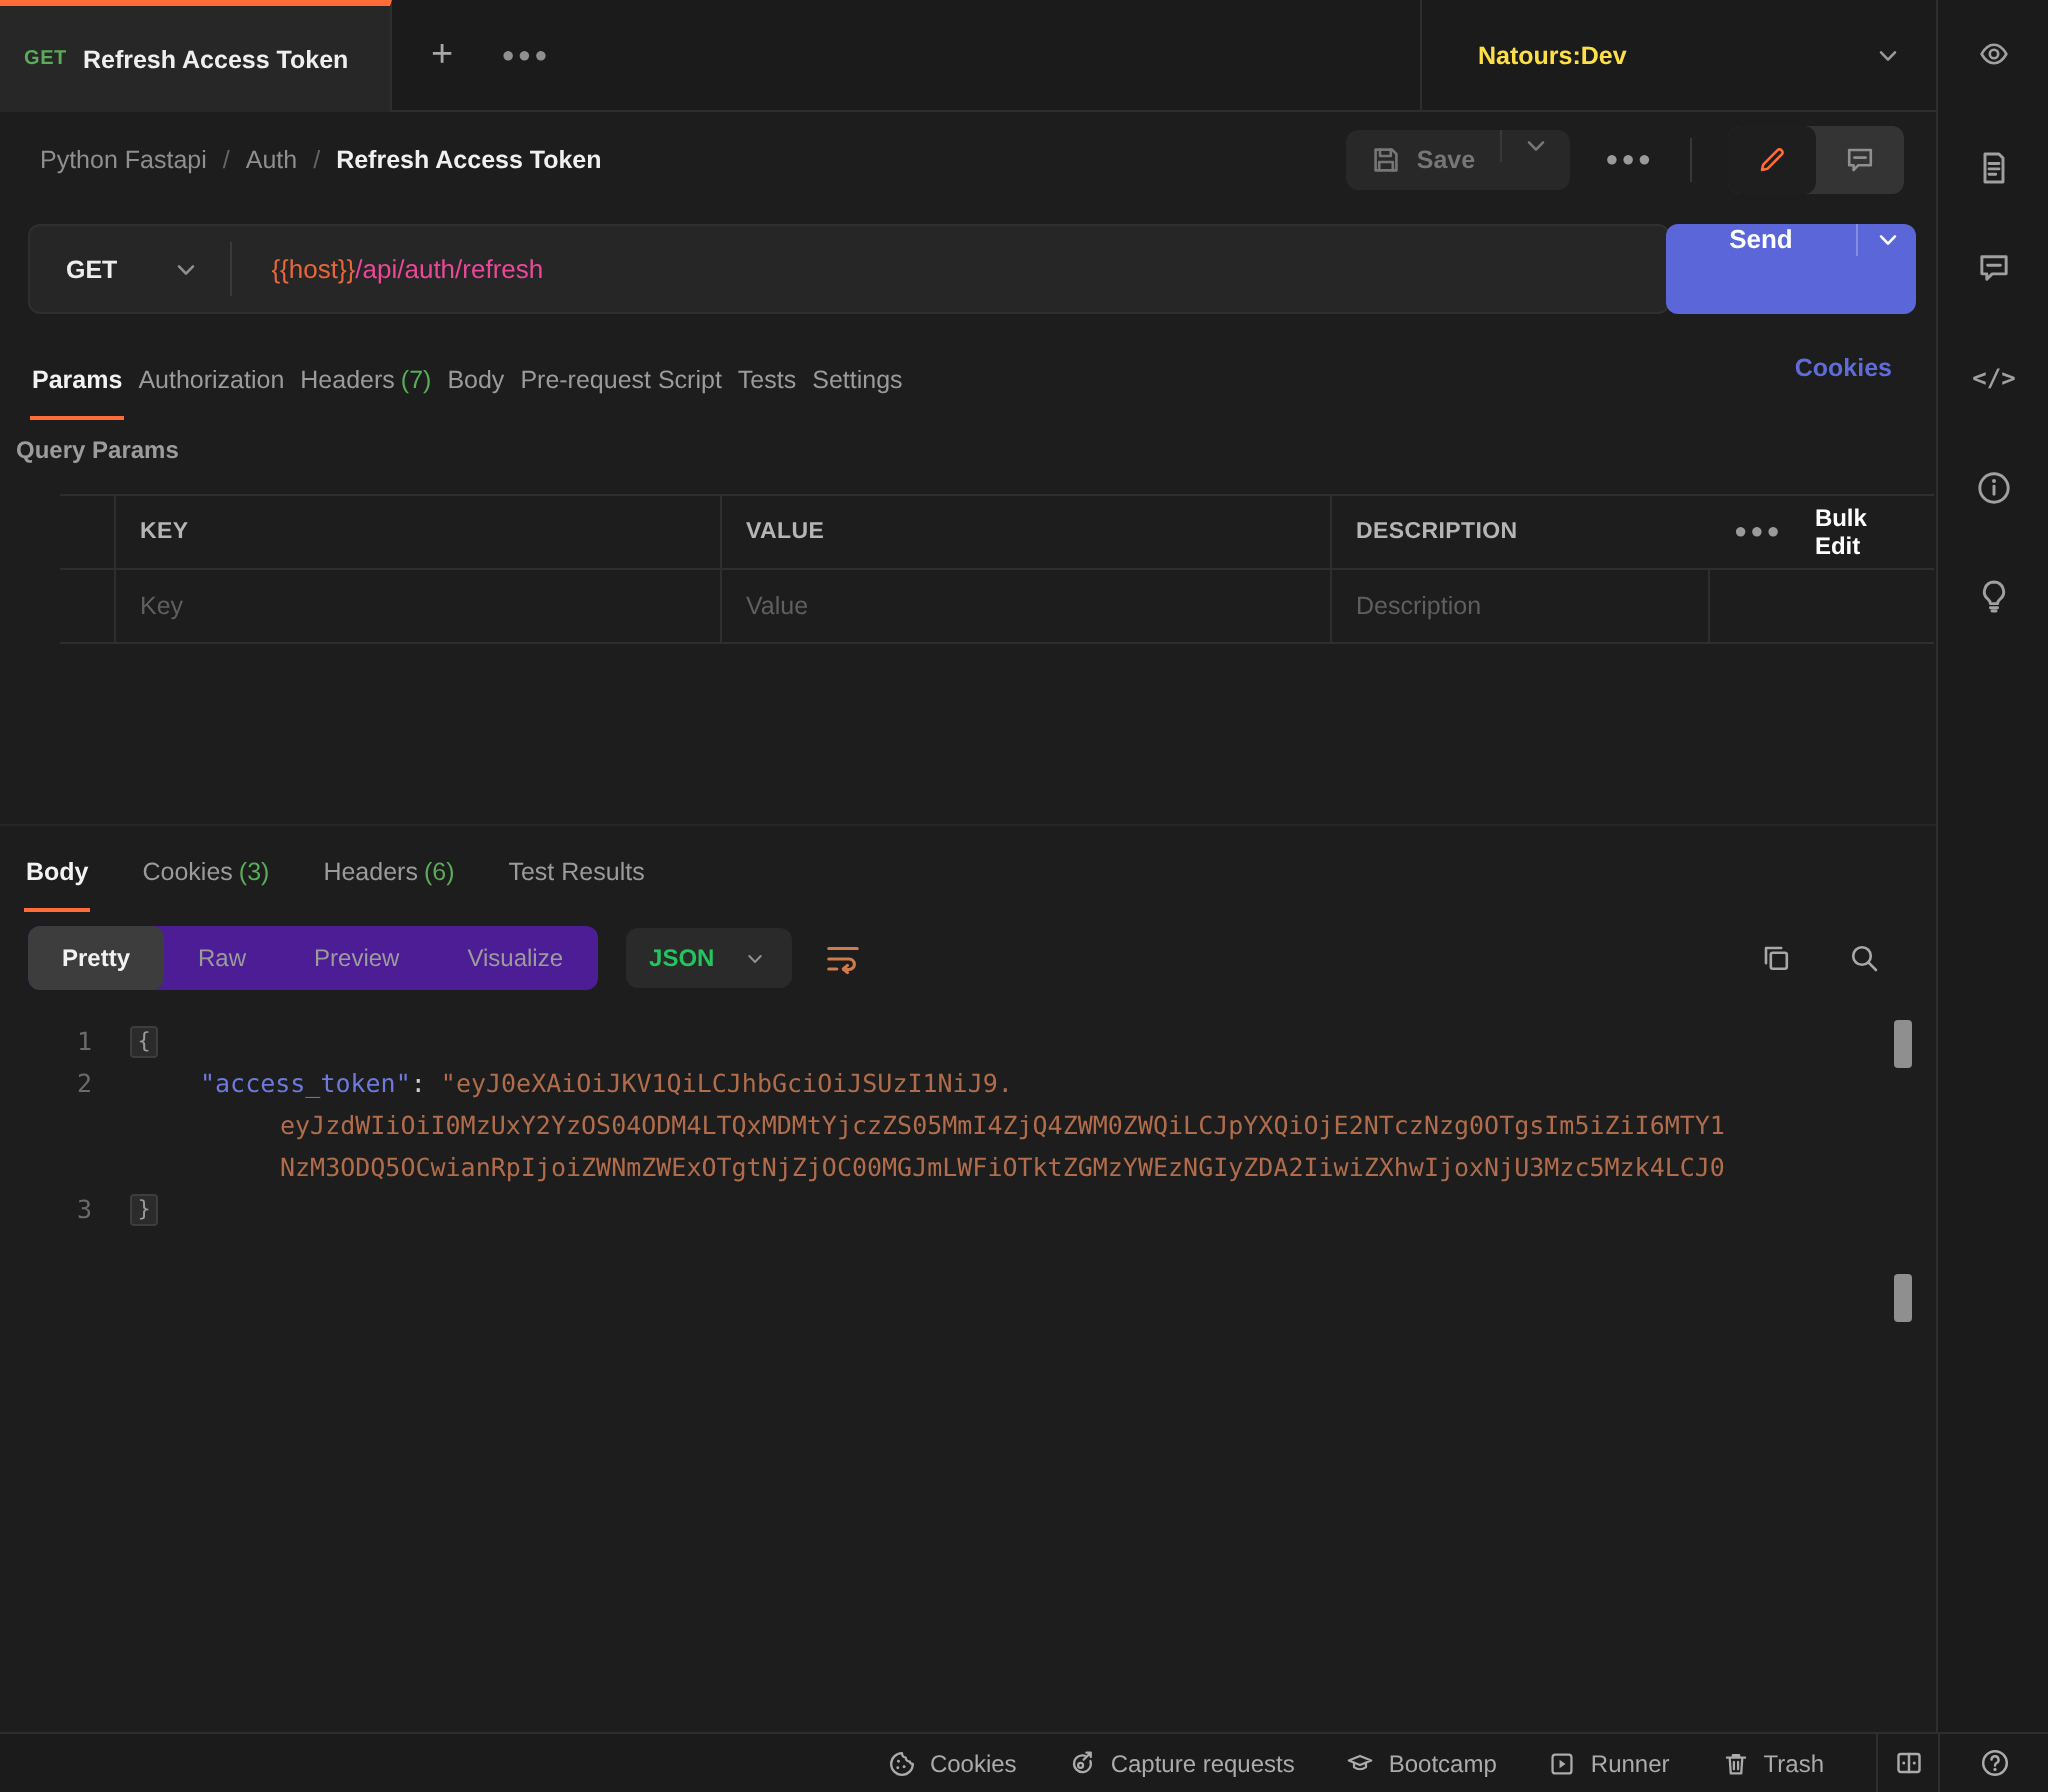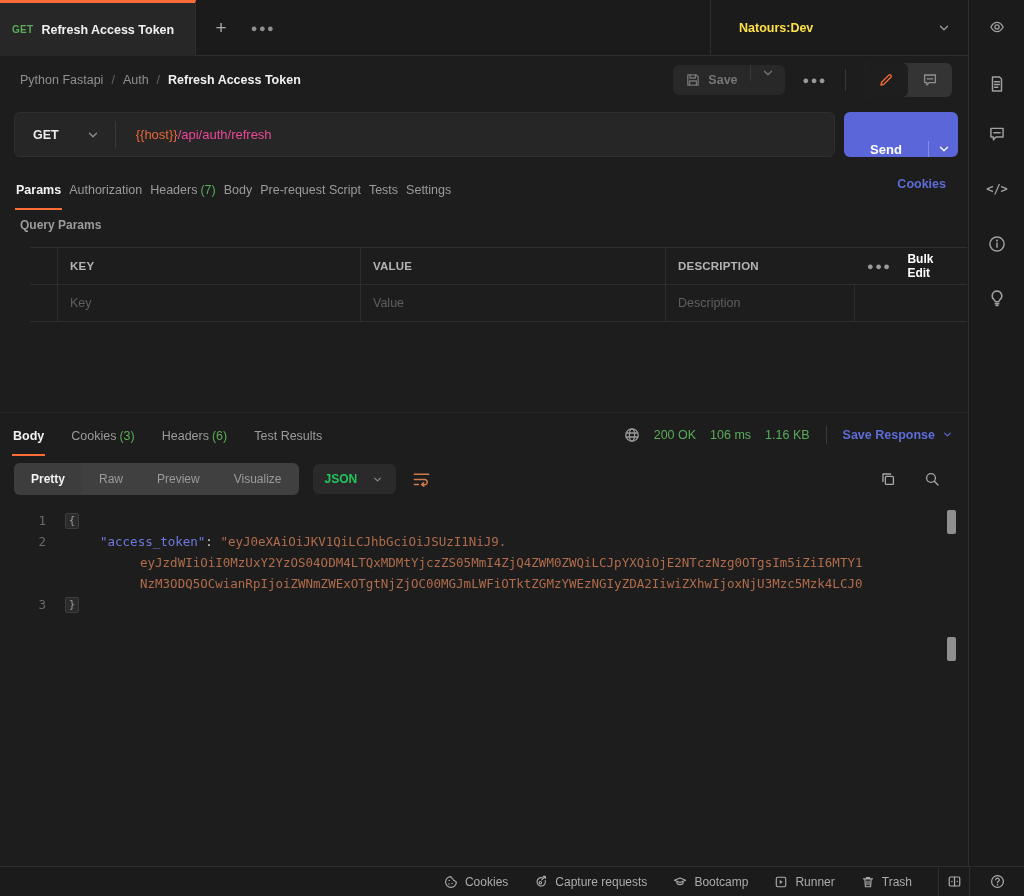--- a/index.html
+++ b/index.html
@@ -55,34 +55,34 @@
   .urlbar{position:absolute;left:0;top:103px;width:968px;height:63px}
   .url-box{position:absolute;left:14px;top:9px;width:821px;height:45px;background:#262626;border:1px solid #2f2f2f;
            border-radius:6px;display:flex;align-items:center}
   .method-sel{display:flex;align-items:center;gap:26px;padding:0 14px 0 18px;cursor:pointer}
   .method-sel .m{font-weight:700;font-size:12.5px;color:#ededed}
   .method-sel .chev{color:#8f8f8f}
   .url-sep{width:1px;align-self:stretch;margin:8px 0;background:#3a3a3a}
   .url-text{padding-left:20px;font-size:13px;cursor:text;white-space:nowrap}
   .url-text .var{color:#e8673a}
   .url-text .path{color:#ec4899}
-  .send-btn{position:absolute;right:10px;top:9px;width:114px;height:45px;background:var(--blue);border-radius:6px;
-            display:flex;align-items:flex-end;color:#fff;cursor:pointer}
+  .send-btn{position:absolute;right:10px;top:9px;width:125px;height:45px;background:var(--blue);border-radius:6px;
+            display:flex;align-items:flex-start;color:#fff;cursor:pointer}
   .send-main{flex:1;display:flex;align-items:center;justify-content:center;font-weight:700;font-size:13px}
   .send-chev{width:30px;display:flex;align-items:center;justify-content:center;border-left:1px solid rgba(255,255,255,.25)}
 
   
   .reqtabs{position:absolute;left:0;top:166px;width:968px;height:44px;display:flex;align-items:flex-end;
            gap:6px;padding:0 0 0 15px}
   .rtab{font-size:12.5px;color:var(--txt2);padding:12px 1px 11px;border-bottom:2px solid transparent;cursor:pointer;white-space:nowrap}
   .rtab .count{color:var(--green);margin-left:3px}
   .rtab.active{color:#f2f2f2;font-weight:600;border-bottom-color:var(--orange)}
   .cookies-link{position:absolute;right:22px;top:11px;color:var(--link);font-weight:700;font-size:12.5px;cursor:pointer}
 
-  .qp-label{position:absolute;left:20px;top:218px;font-size:12px;font-weight:700;color:#9c9c9c}
+  .qp-label{position:absolute;left:8px;top:218px;font-size:12px;font-weight:700;color:#9c9c9c}
 
   
   .ptable{position:absolute;left:30px;top:247px;width:937px;border-top:1px solid var(--border)}
   .prow{display:flex;height:37px;border-bottom:1px solid var(--border);align-items:center}
   .pcell{height:100%;display:flex;align-items:center;padding:0 12px;border-left:1px solid var(--border)}
   .pcell.first{border-left:none}
   .c-gutter{width:27px;padding:0}
   .c-key{width:303px}
   .c-val{width:305px}
   .c-desc{width:190px}
@@ -95,21 +95,21 @@
   .resp-divider{position:absolute;left:0;top:412px;width:968px;border-top:1px solid #262626}
   .resphead{position:absolute;left:0;top:413px;width:968px;height:43px;display:flex;align-items:flex-end;gap:25px;padding-left:12px}
   .resp-meta{position:absolute;right:14px;top:0;height:43px;display:flex;align-items:center;gap:14px}
   .resp-meta .g{color:var(--green);font-size:12.5px}
   .resp-meta .globe{color:#9a9a9a}
   .meta-div{width:1px;height:18px;background:#3a3a3a;margin:0 2px}
   .save-resp{display:flex;align-items:center;gap:6px;color:var(--link);font-weight:700;font-size:12.5px;cursor:pointer}
 
   
   .viewbar{position:absolute;left:0;top:456px;width:968px;height:46px;display:flex;align-items:center;padding-left:14px}
-  .seg-group{display:flex;background:#404040;border-radius:6px;overflow:hidden}
+  .seg-group{display:flex;background:#4c1d95;border-radius:6px;overflow:hidden}
   .seg{padding:9px 17px;font-size:12px;color:#9b9b9b;cursor:pointer;white-space:nowrap}
   .seg.active{background:#3d3d3d;color:#f2f2f2;font-weight:600;border-radius:6px}
   .fmt-sel{display:flex;align-items:center;gap:14px;background:#2a2a2a;border-radius:6px;padding:8px 12px;margin-left:14px;cursor:pointer}
   .fmt-sel .f{font-size:12px;font-weight:700;color:#22c55e}
   .fmt-sel .chev{color:#8f8f8f}
   .wrap-ic{margin-left:16px;color:#d07b4e;cursor:pointer}
   .view-right{margin-left:auto;display:flex;align-items:center;gap:28px;padding-right:28px;color:#a8a8a8}
   .view-right .ic{cursor:pointer}
 
   
@@ -287,41 +287,20 @@
     </div>
   </div>
 
   <div class="resp-divider"></div>
   <div class="resphead">
     <div class="rtab active"><span>Body</span></div>
     <div class="rtab"><span>Cookies</span><span class="count">(3)</span></div>
     <div class="rtab"><span>Headers</span><span class="count">(6)</span></div>
     <div class="rtab"><span>Test Results</span></div>
 
-    <div class="resp-meta">
-      <span class="globe">
-        <svg class="ic" viewBox="0 0 16 16">
-            <circle cx="8" cy="8" r="6.2"></circle>
-            <ellipse cx="8" cy="8" rx="2.6" ry="6.2"></ellipse>
-            <path d="M2.2 6h11.6M2.2 10h11.6"></path>
-          </svg>
-      </span>
-      <span class="g">200 OK</span>
-      <span class="g">106 ms</span>
-      <span class="g">1.16 KB</span>
-      <span class="meta-div"></span>
-      <span class="save-resp">
-        <span>Save Response</span>
-        <span>
-          <svg class="ic" style="width:13px;height:13px" viewBox="0 0 16 16">
-              <path d="M4.5 6.2 8 9.8l3.5-3.6"></path>
-            </svg>
-        </span>
-      </span>
-    </div>
   </div>
 
   <div class="viewbar">
     <div class="seg-group">
       <div class="seg active">Pretty</div>
       <div class="seg">Raw</div>
       <div class="seg">Preview</div>
       <div class="seg">Visualize</div>
     </div>
     <div class="fmt-sel">

